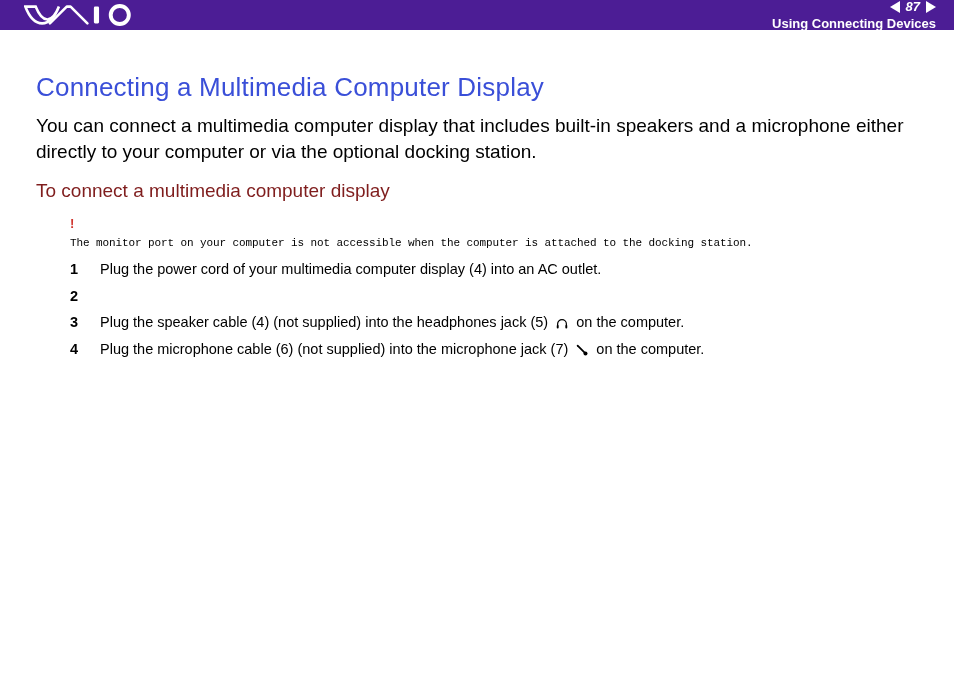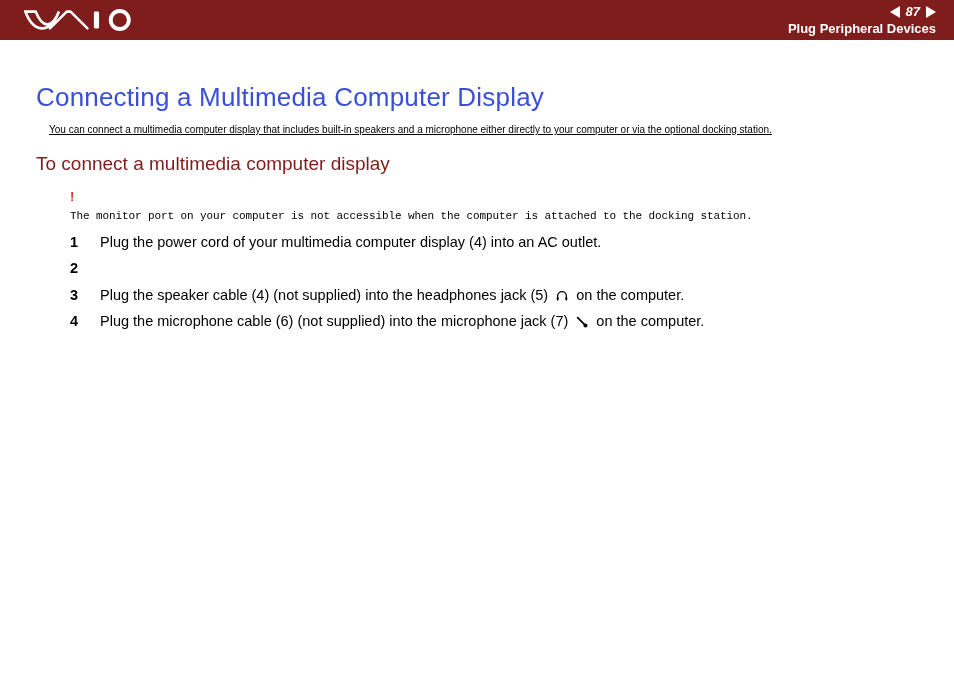--- a/index.html
+++ b/index.html
@@ -1,27 +1,27 @@
 <!DOCTYPE html>
 <html><head>
 <meta charset="utf-8">
 <style>
   html,body{margin:0;padding:0;width:954px;height:674px;font-family:Arial,Helvetica,sans-serif;background:#fff;color:#000;}
-  .header{background:#7f1d1d;color:#fff;height:40px;display:flex;align-items:center;justify-content:space-between;padding:0 18px 0 24px;}
+  .header{background:#4c1d95;color:#fff;height:30px;display:flex;align-items:center;justify-content:space-between;padding:0 18px 0 24px;}
   .logo{display:flex;align-items:center;}
   .logo svg{height:22px;}
   .nav-block{display:flex;flex-direction:column;align-items:flex-end;gap:2px;}
   .pager{display:flex;align-items:center;gap:6px;font-style:italic;font-weight:bold;font-size:13px;}
   .pager .tri{width:0;height:0;border-top:6px solid transparent;border-bottom:6px solid transparent;}
   .tri-left{border-right:10px solid #fff;}
   .tri-right{border-left:10px solid #fff;}
   .section-name{font-weight:bold;font-size:13px;}
   .content{padding:24px 36px 0 36px;}
   h1{color:#3a4fd8;font-weight:normal;font-size:26px;margin:18px 0 10px 0;letter-spacing:.2px;}
-  .intro{font-size:10px;line-height:1.35;margin:0 0 16px 13px;text-decoration:underline;}
+  .intro{font-size:19px;line-height:1.35;margin:0 0 16px 0;}
   h2{color:#7f1d1d;font-weight:normal;font-size:19px;margin:0 0 14px 0;}
   .warn-wrap{margin:0 0 10px 34px;}
   .warn-mark{color:#d0352e;font-weight:bold;font-size:13px;display:block;margin-bottom:1px;}
   .warn-text{font-family:Liberation Mono, monospace;font-size:11px;font-stretch:condensed;letter-spacing:-.1px;}
   ol.steps{list-style:none;padding:0;margin:0 0 0 34px;font-size:14.5px;}
   ol.steps li{display:flex;gap:16px;margin-bottom:7px;line-height:1.35;}
   ol.steps li .num{font-weight:bold;min-width:14px;}
   .inline-icon{display:inline-flex;vertical-align:middle;margin:0 3px;}
   .icon-monitor{width:13px;height:10px;border:1.3px solid #000;border-radius:3px;display:inline-block;}
   .icon-headphones svg,.icon-mic svg{width:14px;height:14px;vertical-align:-2px;}
@@ -37,21 +37,21 @@
       <rect x="108" y="4" width="8" height="26" rx="2"></rect>
       <circle cx="148" cy="17" r="14" stroke="#fff" stroke-width="6" fill="none"></circle>
     </svg>
   </div>
   <div class="nav-block">
     <div class="pager">
       <div class="tri tri-left"></div>
       <span>87</span>
       <div class="tri tri-right"></div>
     </div>
-    <div class="section-name">Plug Peripheral Devices</div>
+    <div class="section-name">Using Connecting Devices</div>
   </div>
 </div>
 
 <div class="content">
   <h1>Connecting a Multimedia Computer Display</h1>
   <p class="intro">You can connect a multimedia computer display that includes built-in speakers and a microphone either directly to your computer or via the optional docking station.</p>
   <h2>To connect a multimedia computer display</h2>
 
   <div class="warn-wrap">
     <span class="warn-mark">!</span>

